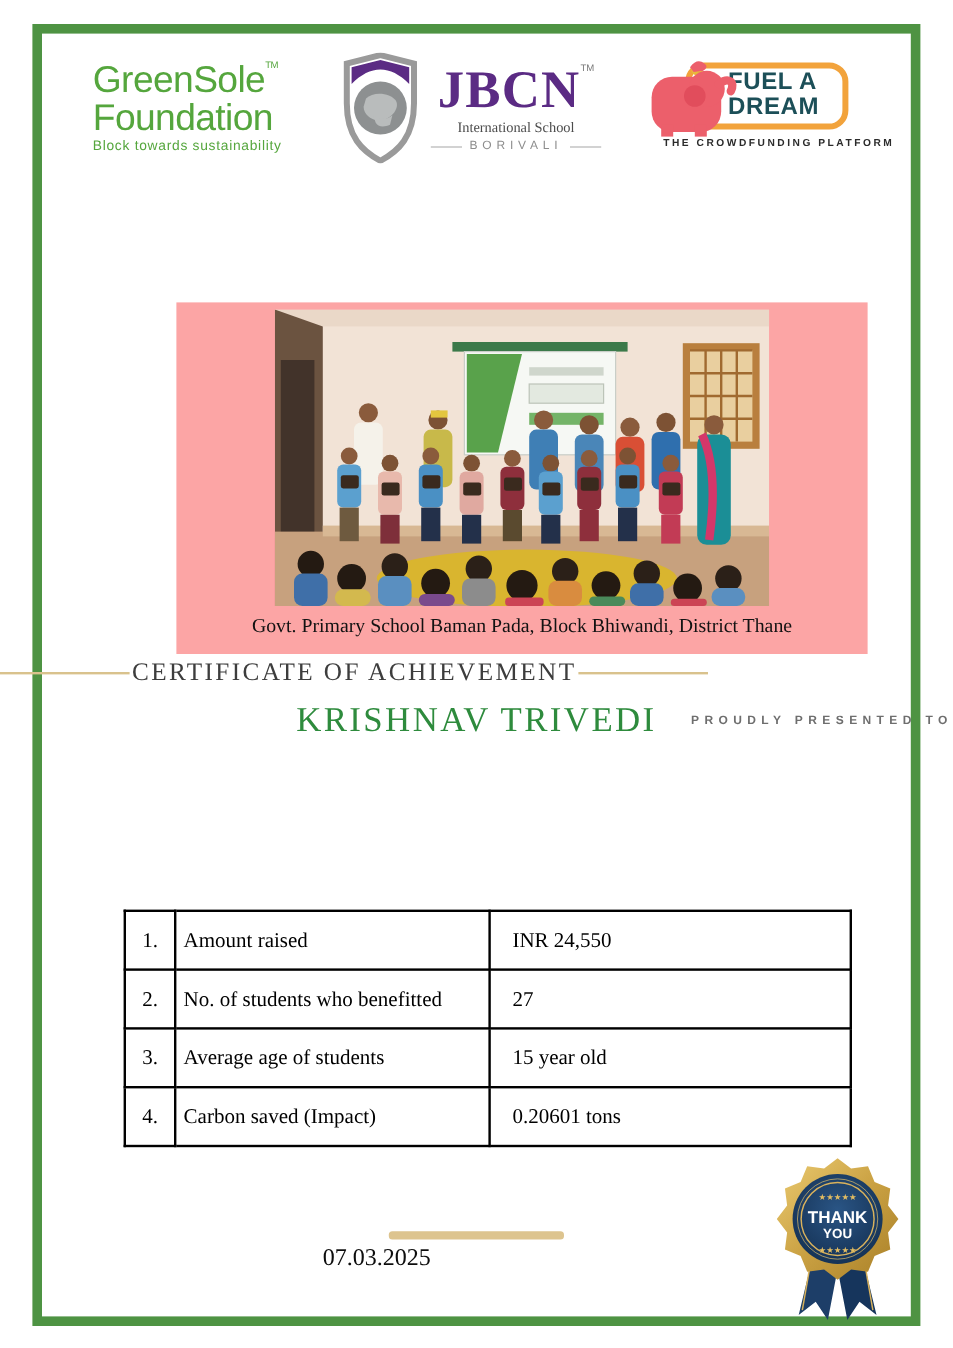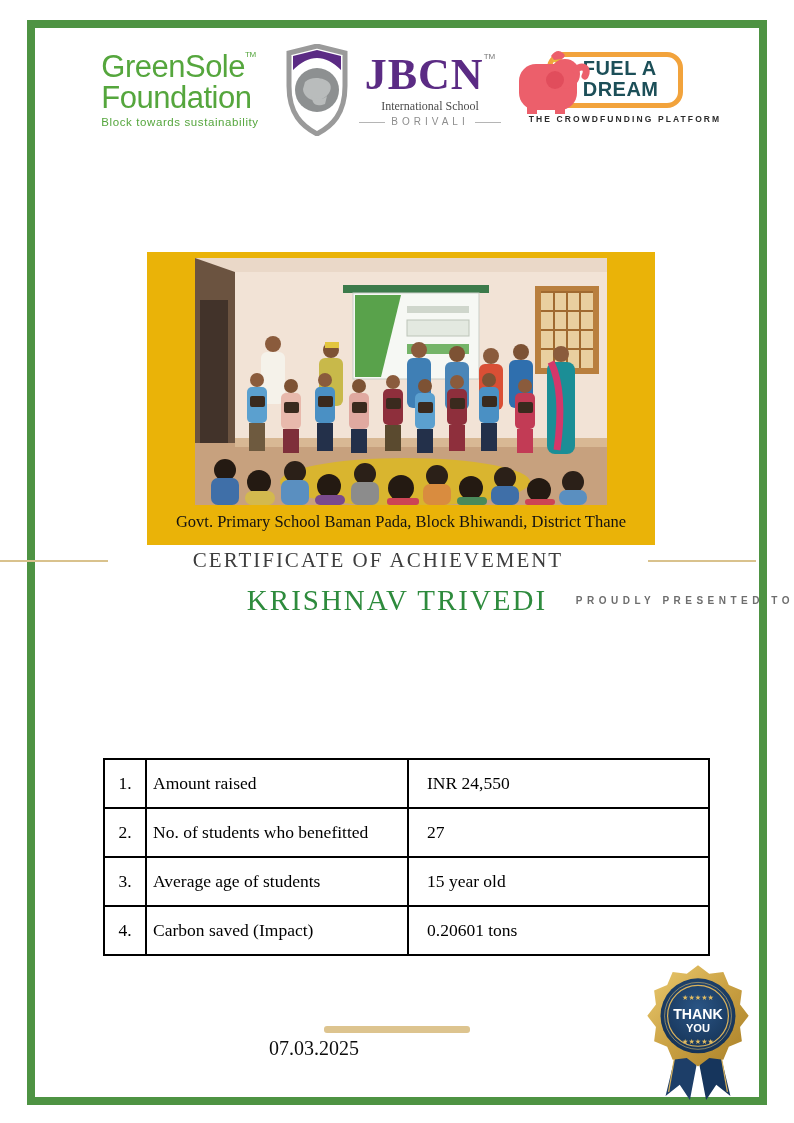--- a/index.html
+++ b/index.html
@@ -2,21 +2,21 @@
 <html><head>
 <meta charset="utf-8">
 <style>
   html,body{margin:0;padding:0;background:#ffffff;}
   .page{position:relative;width:794px;height:1123px;background:#ffffff;overflow:hidden;
         font-family:"Liberation Sans",sans-serif;}
   .frame{position:absolute;left:27px;top:20px;width:740px;height:1085px;
          border:8px solid #4e9343;box-sizing:border-box;}
   
   .logo-row{position:absolute;left:0;top:44px;width:794px;display:flex;
-            justify-content:center;align-items:center;gap:14px;}
+            justify-content:center;align-items:center;gap:38px;}
   .gs-logo{width:170px;color:#55a63d;line-height:1;}
   .gs-line{font-size:31px;letter-spacing:-0.5px;}
   .gs-tm{font-size:8px;vertical-align:top;}
   .gs-tag{font-size:11.5px;letter-spacing:0.6px;margin-top:4px;color:#55a63d;}
   .jbcn-logo{display:flex;align-items:center;gap:10px;}
   .jbcn-text{text-align:center;line-height:1;}
   .jbcn-name{font-family:"Liberation Serif",serif;font-weight:bold;color:#5b2b84;
              font-size:44px;letter-spacing:1px;}
   .jbcn-tm{font-size:8px;color:#777;vertical-align:top;font-family:"Liberation Sans",sans-serif;}
   .jbcn-sub{font-family:"Liberation Serif",serif;color:#4c4c4c;font-size:12px;margin-top:3px;}
@@ -27,28 +27,28 @@
   .fad-box{position:absolute;left:32px;top:4px;width:136px;height:56px;border:5px solid #f2a33c;
            border-radius:16px;background:#fff;box-sizing:border-box;}
   .fad-text{position:absolute;left:68px;top:10px;color:#1c4f58;font-weight:bold;
             font-size:20px;line-height:1.05;letter-spacing:0.5px;}
   .fad-tag{position:absolute;left:14px;top:66px;width:164px;font-size:8.5px;font-weight:bold;
            letter-spacing:2.1px;color:#2b2b2b;white-space:nowrap;}
   
   .intro{position:absolute;left:37px;top:184px;width:720px;text-align:center;
          color:#33923a;font-weight:bold;font-size:15px;line-height:1.55;}
   
-  .photo-panel{position:absolute;left:147px;top:252px;width:508px;height:293px;
-               background:#eab308;}
+  .photo-panel{position:absolute;left:147px;top:252px;width:576px;height:293px;
+               background:#fca5a5;}
   .photo-wrap{width:412px;height:247px;margin:6px auto 0;display:block;}
   .photo-caption{margin-top:7px;text-align:center;font-family:"Liberation Serif",serif;
                  font-size:16.5px;color:#121212;}
   
   .cert-heading{position:absolute;left:0;top:548px;width:756px;display:flex;
-                align-items:center;justify-content:space-between;gap:14px;}
+                align-items:center;justify-content:flex-start;gap:2px;}
   .cert-heading .rule{display:block;width:108px;height:2px;background:#d9c28d;}
   .cert-heading .txt{font-family:"Liberation Serif",serif;font-size:21px;
                      letter-spacing:2px;color:#3d3d3d;}
   .presented{position:absolute;left:0;top:595px;width:794px;text-align:right;
              font-size:10px;letter-spacing:4.5px;color:#6e6e6e;font-weight:bold;}
   .student-name{position:absolute;left:0;top:584px;width:794px;text-align:center;
                 font-family:"Liberation Serif",serif;font-size:29px;letter-spacing:2px;
                 color:#2e8b3d;}
   .message{position:absolute;left:37px;top:662px;width:720px;text-align:center;
            font-family:"Liberation Serif",serif;font-size:20.5px;line-height:1.55;color:#0d0d0d;}

